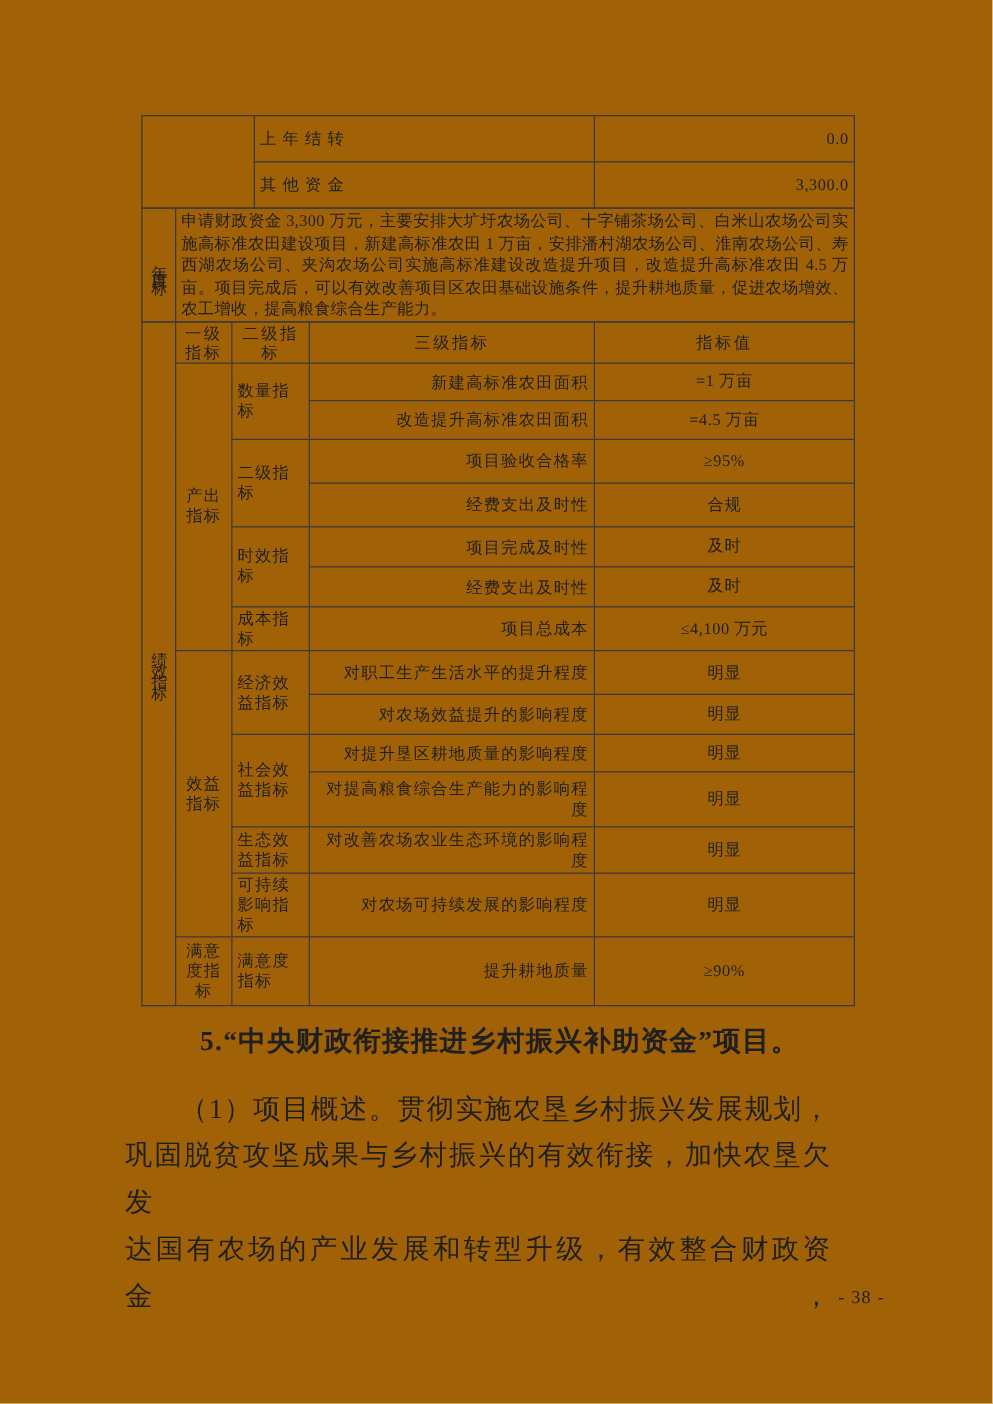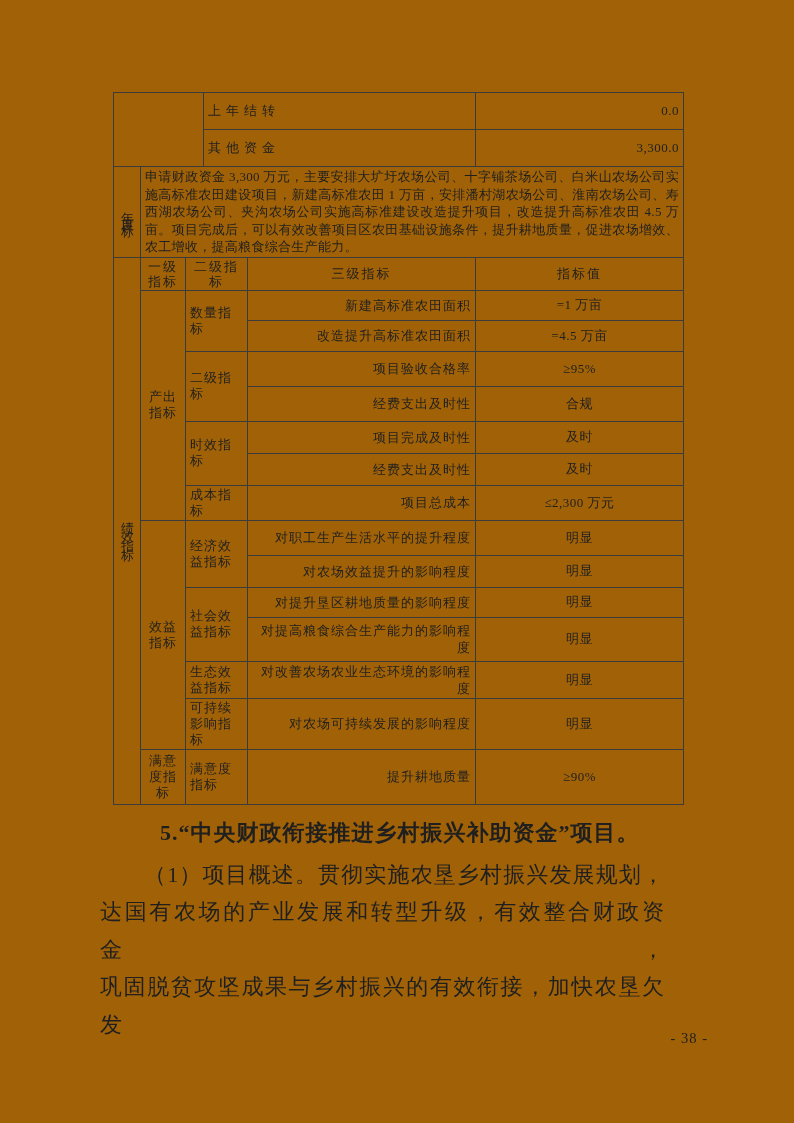--- a/index.html
+++ b/index.html
@@ -38,21 +38,21 @@
   td.l1  { text-align:center; padding:0 7px; line-height:16px; letter-spacing:1px;margin-top:31px; }
   td.l2  { padding:0 3px; line-height:16px; letter-spacing:1px; }
   td.l3  { text-align:right; padding:2px 6px 2px 9px; line-height:17px; letter-spacing:1px; }
   td.val { text-align:center; letter-spacing:0.5px; }
   
   .section { margin-left:100px; width:565px; }
   .heading {
     margin-top:13px; padding-left:60px; font-size:22px; font-weight:bold;
     line-height:30px; letter-spacing:1px; white-space:nowrap;
   }
-  .para { margin-top:8px; }
+  .para { margin-top:20px; }
   .pline {
     font-size:22px; line-height:37.6px; text-align:justify; text-align-last:justify;
     letter-spacing:1px;
   }
   .pline.indent1 { padding-left:44px; }
   .page-num {
     position:absolute; top:1030px; left:636px; width:72px;
     font-size:14.5px; letter-spacing:1px; text-align:right;
   }
 </style>
@@ -135,21 +135,21 @@
       <td class="l3">项目完成及时性</td>
       <td class="val">及时</td>
     </tr>
     <tr style="height:32px">
       <td class="l3">经费支出及时性</td>
       <td class="val">及时</td>
     </tr>
     <tr style="height:31px">
       <td class="l2">成本指标</td>
       <td class="l3">项目总成本</td>
-      <td class="val">≤2,300 万元</td>
+      <td class="val">≤4,100 万元</td>
     </tr>
     <tr style="height:35px">
       <td class="l1" rowspan="6">效益指标</td>
       <td class="l2" rowspan="2">经济效益指标</td>
       <td class="l3">对职工生产生活水平的提升程度</td>
       <td class="val">明显</td>
     </tr>
     <tr style="height:32px">
       <td class="l3">对农场效益提升的影响程度</td>
       <td class="val">明显</td>
@@ -179,20 +179,20 @@
       <td class="l3">提升耕地质量</td>
       <td class="val">≥90%</td>
     </tr>
   </tbody>
     </table>
 
   <div class="section">
     <div class="heading">5.“中央财政衔接推进乡村振兴补助资金”项目。</div>
     <div class="para">
       <div class="pline indent1">（1）项目概述。贯彻实施农垦乡村振兴发展规划，</div>
+      <div class="pline">巩固脱贫攻坚成果与乡村振兴的有效衔接，加快农垦欠发</div>
       <div class="pline">达国有农场的产业发展和转型升级，有效整合财政资金，</div>
-      <div class="pline">巩固脱贫攻坚成果与乡村振兴的有效衔接，加快农垦欠发</div>
     </div>
   </div>
 
   <div class="page-num">- 38 -</div>
 
 </div>
 
 </body></html>

